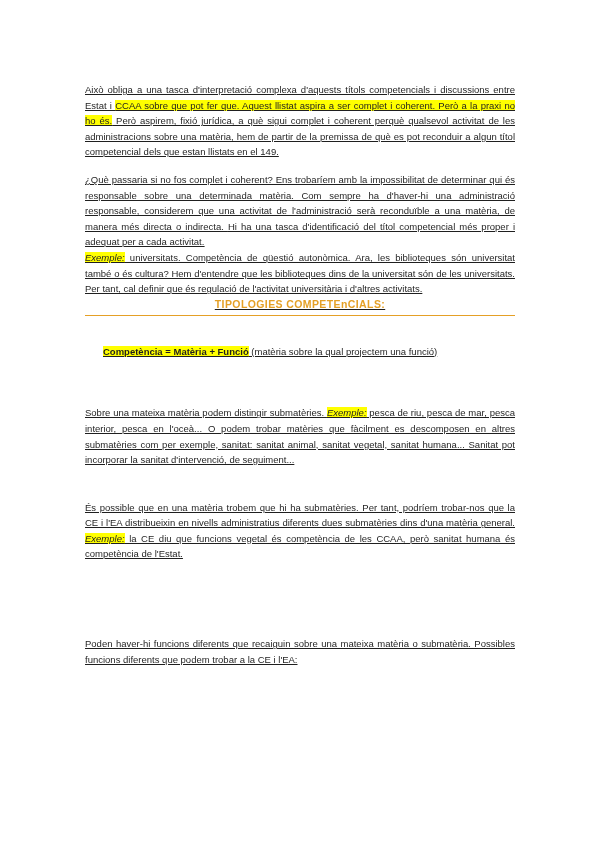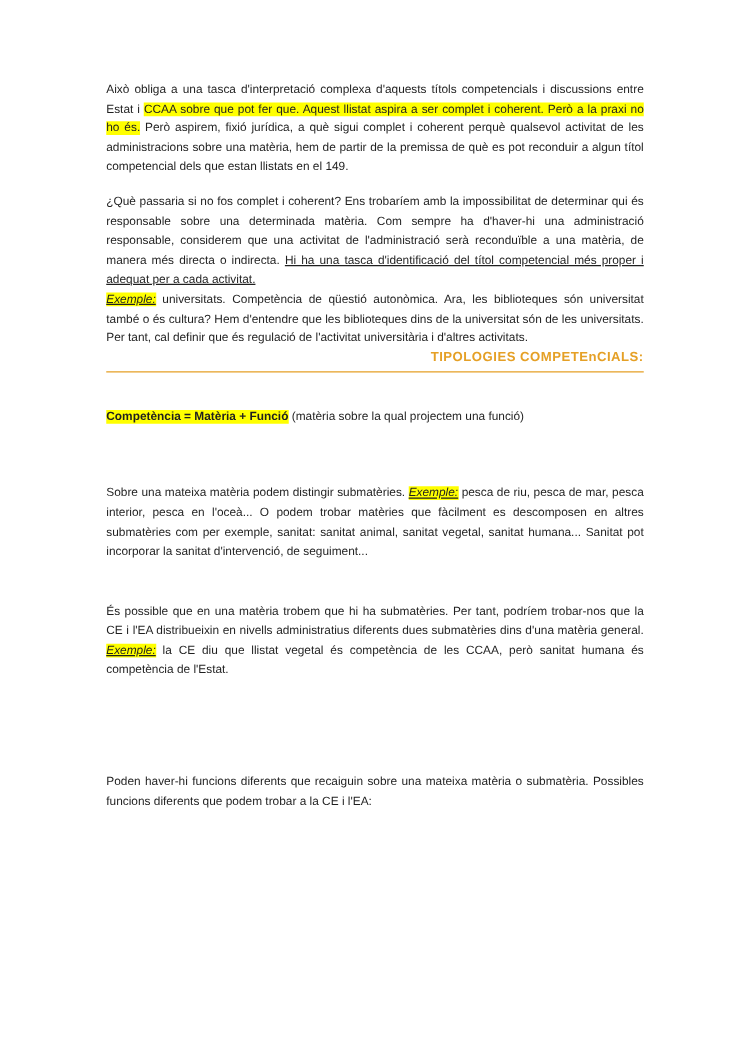--- a/index.html
+++ b/index.html
@@ -12,51 +12,52 @@
     width: 600px;
     height: 848px;
     background: #ffffff;
     overflow: hidden;
     font-family: "Liberation Sans", "DejaVu Sans", sans-serif;
     color: #1f1f1f;
   }
   .content {
     position: absolute;
     left: 85px;
-    top: 64px;
+    top: 82px;
     width: 430px;
+    text-decoration: underline;
   }
   .para {
     margin: 0;
     font-size: 9.5px;
     line-height: 15.6px;
     text-align: justify;
     color: #1f1f1f;
   }
   .hl   { background-color: var(--hl, #ffff00); }
   .u    { text-decoration: underline; }
   .i    { font-style: italic; }
   .b    { font-weight: bold; }
   .mt-p2      { margin-top: 12px; }
   .mt-p3      { margin-top: 26px; }
   .mt-heading { margin-top: 62px; }
-  .mt-p4      { margin-top: 28px; }
+  .mt-p4      { margin-top: 28px; margin-left: 18px; }
   .mt-p5      { margin-top: 46px; }
   .mt-p6      { margin-top: 32px; }
   .mt-p7      { margin-top: 74px; }
   .section-heading {
     margin: 0;
     font-size: 10.5px;
     line-height: 14px;
     font-weight: bold;
     letter-spacing: 0.4px;
     color: var(--accent, #e5a026);
     border-bottom: 1.5px solid var(--accent, #e5a026);
     padding-bottom: 4px;
-    text-align: right;
+    text-align: center;
   }
 </style>
 </head>
 <body>
 
 <div class="page">
   <div class="content">
 
     <p class="para"><span>Això obliga a una tasca d'interpretació complexa d'aquests títols competencials i discussions entre Estat i </span><span class="hl">CCAA sobre que pot fer que. Aquest llistat aspira a ser complet i coherent. Però a la praxi no ho és.</span><span> Però aspirem, fixió jurídica, a què sigui complet i coherent perquè qualsevol activitat de les administracions sobre una matèria, hem de partir de la premissa de què es pot reconduir a algun títol competencial dels que estan llistats en el 149.</span></p>
 
@@ -64,18 +65,18 @@
 
     <p class="para"><span class="hl i u">Exemple:</span><span> universitats. Competència de qüestió autonòmica. Ara, les biblioteques són universitat també o és cultura? Hem d'entendre que les biblioteques dins de la universitat són de les universitats. Per tant, cal definir que és regulació de l'activitat universitària i d'altres activitats.</span></p>
 
 
     <h2 class="section-heading mt-heading"><span>TIPOLOGIES COMPETEnCIALS:</span></h2>
 
     <p class="para mt-p4"><span class="hl b">Competència = Matèria + Funció</span><span> (matèria sobre la qual projectem una funció)</span></p>
 
     <p class="para mt-p5"><span>Sobre una mateixa matèria podem distingir submatèries. </span><span class="hl i u">Exemple:</span><span> pesca de riu, pesca de mar, pesca interior, pesca en l'oceà... O podem trobar matèries que fàcilment es descomposen en altres submatèries com per exemple, sanitat: sanitat animal, sanitat vegetal, sanitat humana... Sanitat pot incorporar la sanitat d'intervenció, de seguiment...</span></p>
 
-    <p class="para mt-p6"><span>És possible que en una matèria trobem que hi ha submatèries. Per tant, podríem trobar-nos que la CE i l'EA distribueixin en nivells administratius diferents dues submatèries dins d'una matèria general. </span><span class="hl i u">Exemple:</span><span> la CE diu que llistat vegetal és competència de les CCAA, però sanitat humana és competència de l'Estat.</span></p>
+    <p class="para mt-p6"><span>És possible que en una matèria trobem que hi ha submatèries. Per tant, podríem trobar-nos que la CE i l'EA distribueixin en nivells administratius diferents dues submatèries dins d'una matèria general. </span><span class="hl i u">Exemple:</span><span> la CE diu que funcions vegetal és competència de les CCAA, però sanitat humana és competència de l'Estat.</span></p>
 
     <p class="para mt-p7"><span>Poden haver-hi funcions diferents que recaiguin sobre una mateixa matèria o submatèria. Possibles funcions diferents que podem trobar a la CE i l'EA:</span></p>
 
   </div>
 </div>
 
 </body></html>

